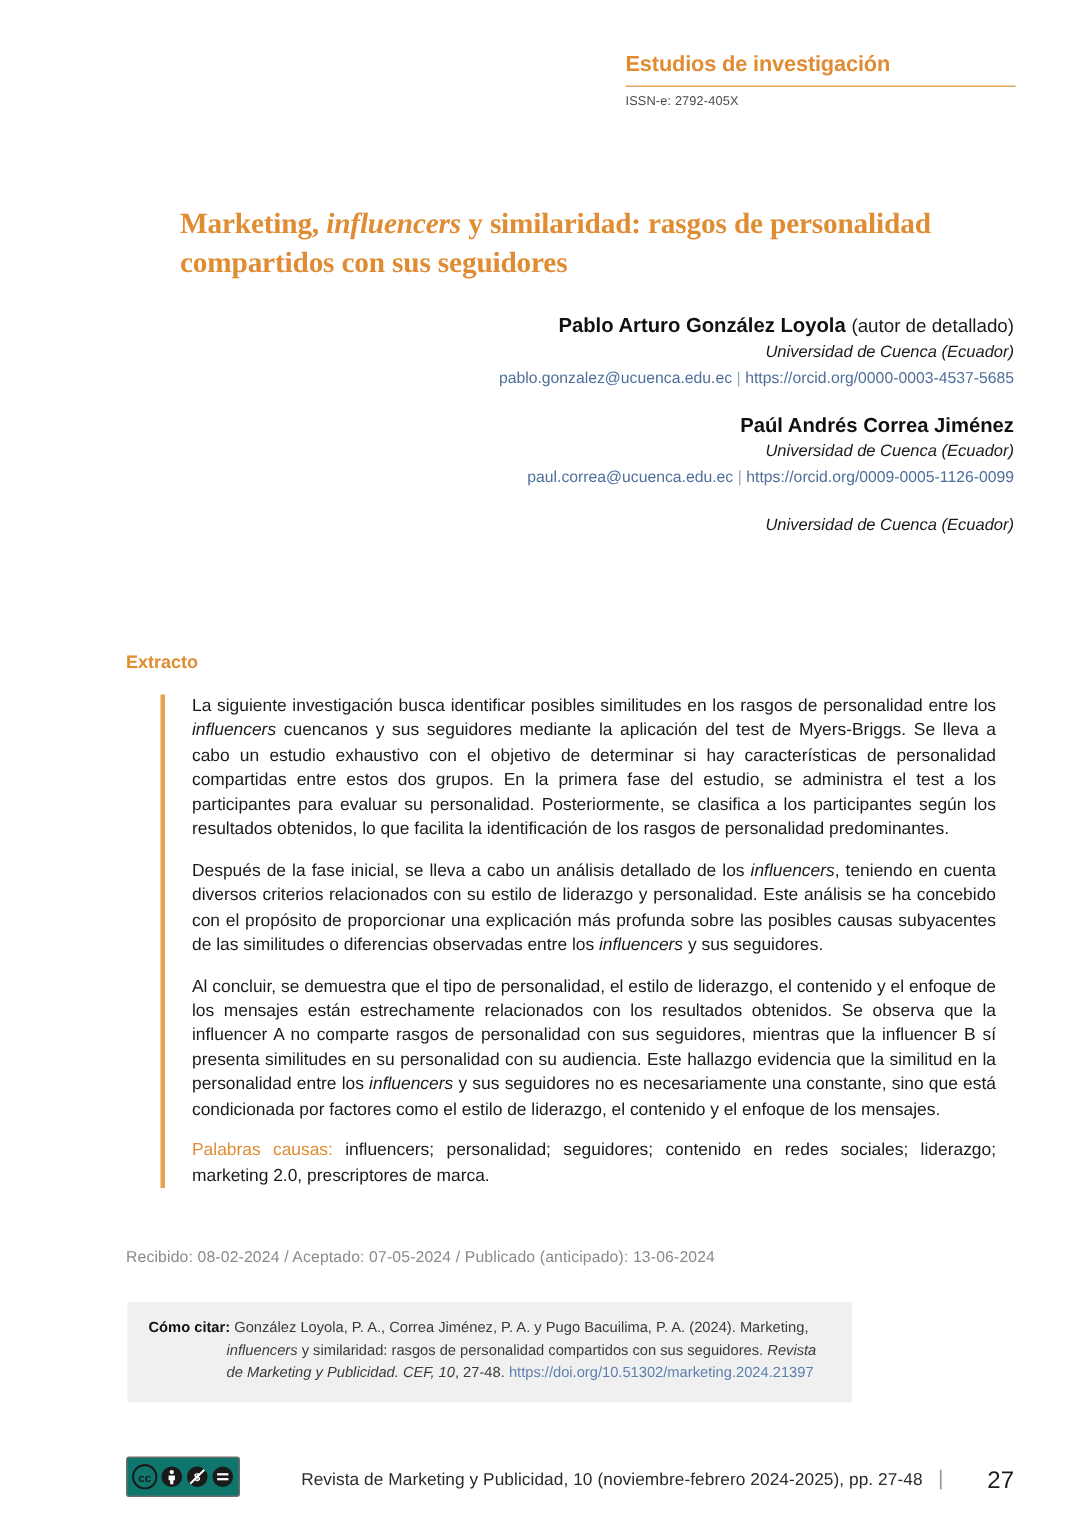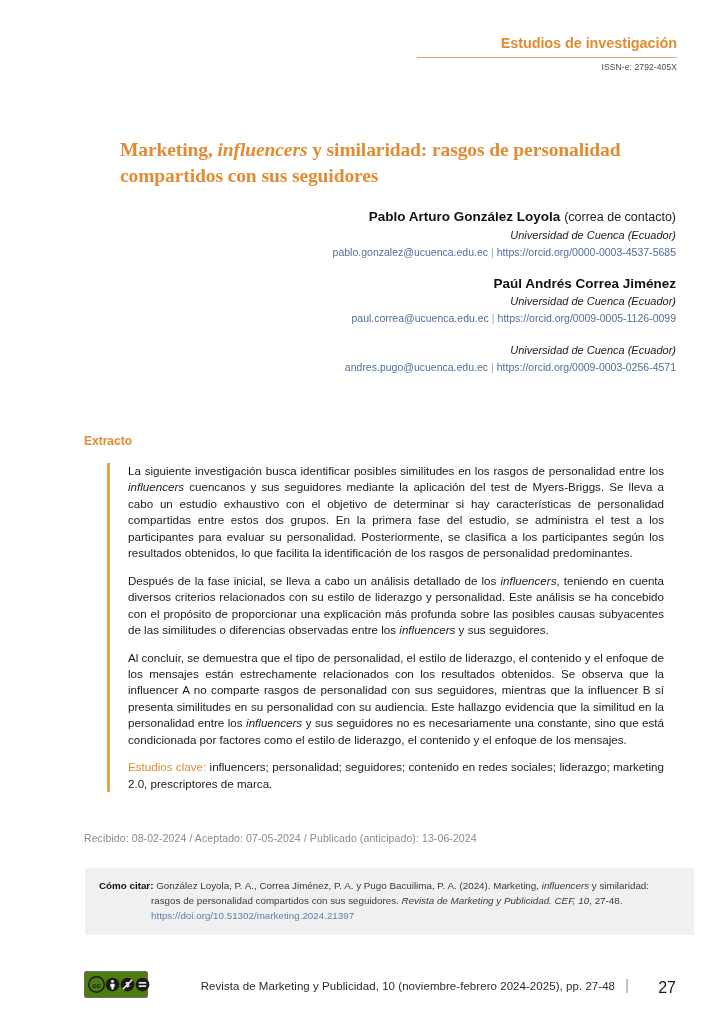--- a/index.html
+++ b/index.html
@@ -21,21 +21,21 @@
     width: 725px;
     height: 1024px;
     box-sizing: border-box;
   }
 
   
   .masthead {
     position: absolute;
     top: 36px;
     right: 48px;
-    text-align: right;
+    text-align: left;
     width: 260px;
   }
   .masthead-title {
     font-size: 14.5px;
     font-weight: bold;
     color: #e08c33;
     letter-spacing: -0.1px;
     line-height: 1.1;
   }
   .masthead-rule {
@@ -133,21 +133,21 @@
     font-size: 10.5px;
     color: #8a8a8a;
     letter-spacing: 0.1px;
   }
 
   
   .citation-box {
     position: absolute;
     top: 868px;
     left: 85px;
-    width: 609px;
+    width: 483px;
     background: #f0f0f0;
     padding: 10px 14px 11px 14px;
     box-sizing: border-box;
   }
   .citation-text {
     font-size: 9.8px;
     line-height: 1.55;
     color: #3a3a3a;
     text-indent: -52px;
     padding-left: 52px;
@@ -160,25 +160,25 @@
   .footer {
     position: absolute;
     bottom: 26px;
     left: 84px;
     width: 592px;
     display: flex;
     align-items: center;
   }
   .cc-badge {
     flex: 0 0 auto;
-    width: 64px;
+    width: 76px;
     height: 27px;
     border: 1px solid #6e6e6e;
     border-radius: 2px;
-    background: #4d7c0f;
+    background: #0f766e;
     display: flex;
     align-items: center;
     justify-content: space-between;
     padding: 0 3px;
     box-sizing: border-box;
   }
   .cc-badge svg { display: block; }
   .footer-center {
     flex: 1 1 auto;
     text-align: right;
@@ -209,48 +209,47 @@
     <div class="masthead-title">Estudios de investigación</div>
     <div class="masthead-rule"></div>
     <div class="masthead-issn">ISSN-e: 2792-405X</div>
   </div>
 
   <h1 class="article-title"><span>Marketing, </span><span class="it">influencers</span><span> y similaridad: rasgos de personalidad compartidos con sus seguidores</span></h1>
 
   <div class="authors">
 
     <div class="author-block">
-      <div class="author-name"><span>Pablo Arturo González Loyola</span> <span class="note">(correa de contacto)</span></div>
+      <div class="author-name"><span>Pablo Arturo González Loyola</span> <span class="note">(autor de detallado)</span></div>
       <div class="author-affil">Universidad de Cuenca (Ecuador)</div>
       <div class="author-links"><span>pablo.gonzalez@ucuenca.edu.ec</span><span class="sep">|</span><span>https://orcid.org/0000-0003-4537-5685</span></div>
     </div>
 
     <div class="author-block">
       <div class="author-name"><span>Paúl Andrés Correa Jiménez</span></div>
       <div class="author-affil">Universidad de Cuenca (Ecuador)</div>
       <div class="author-links"><span>paul.correa@ucuenca.edu.ec</span><span class="sep">|</span><span>https://orcid.org/0009-0005-1126-0099</span></div>
     </div>
 
     <div class="author-block">
       <div class="author-affil">Universidad de Cuenca (Ecuador)</div>
-      <div class="author-links"><span>andres.pugo@ucuenca.edu.ec</span><span class="sep">|</span><span>https://orcid.org/0009-0003-0256-4571</span></div>
     </div>
 
   </div>
 
   <div class="section-heading">Extracto</div>
 
   <div class="abstract">
     <p><span>La siguiente investigación busca identificar posibles similitudes en los rasgos de personalidad entre los </span><span class="it">influencers</span><span> cuencanos y sus seguidores mediante la aplicación del test de Myers-Briggs. Se lleva a cabo un estudio exhaustivo con el objetivo de determinar si hay características de personalidad compartidas entre estos dos grupos. En la primera fase del estudio, se administra el test a los participantes para evaluar su personalidad. Posteriormente, se clasifica a los participantes según los resultados obtenidos, lo que facilita la identificación de los rasgos de personalidad predominantes.</span></p>
 
     <p><span>Después de la fase inicial, se lleva a cabo un análisis detallado de los </span><span class="it">influencers</span><span>, teniendo en cuenta diversos criterios relacionados con su estilo de liderazgo y personalidad. Este análisis se ha concebido con el propósito de proporcionar una explicación más profunda sobre las posibles causas subyacentes de las similitudes o diferencias observadas entre los </span><span class="it">influencers</span><span> y sus seguidores.</span></p>
 
     <p><span>Al concluir, se demuestra que el tipo de personalidad, el estilo de liderazgo, el contenido y el enfoque de los mensajes están estrechamente relacionados con los resultados obtenidos. Se observa que la influencer A no comparte rasgos de personalidad con sus seguidores, mientras que la influencer B sí presenta similitudes en su personalidad con su audiencia. Este hallazgo evidencia que la similitud en la personalidad entre los </span><span class="it">influencers</span><span> y sus seguidores no es necesariamente una constante, sino que está condicionada por factores como el estilo de liderazgo, el contenido y el enfoque de los mensajes.</span></p>
 
-    <p><span class="kw-label">Estudios clave:</span><span> influencers; personalidad; seguidores; contenido en redes sociales; liderazgo; marketing 2.0, prescriptores de marca.</span></p>
+    <p><span class="kw-label">Palabras causas:</span><span> influencers; personalidad; seguidores; contenido en redes sociales; liderazgo; marketing 2.0, prescriptores de marca.</span></p>
   </div>
 
   <div class="dates">Recibido: 08-02-2024 / Aceptado: 07-05-2024 / Publicado (anticipado): 13-06-2024</div>
 
   <div class="citation-box">
     <div class="citation-text"><span class="lbl">Cómo citar:</span><span> González Loyola, P. A., Correa Jiménez, P. A. y Pugo Bacuilima, P. A. (2024). Marketing, </span><span class="it">influencers</span><span> y similaridad: rasgos de personalidad compartidos con sus seguidores. </span><span class="it">Revista de Marketing y Publicidad. CEF, 10</span><span>, 27-48. </span><span class="doi">https://doi.org/10.51302/marketing.2024.21397</span></div>
   </div>
 
   <div class="footer">
 

